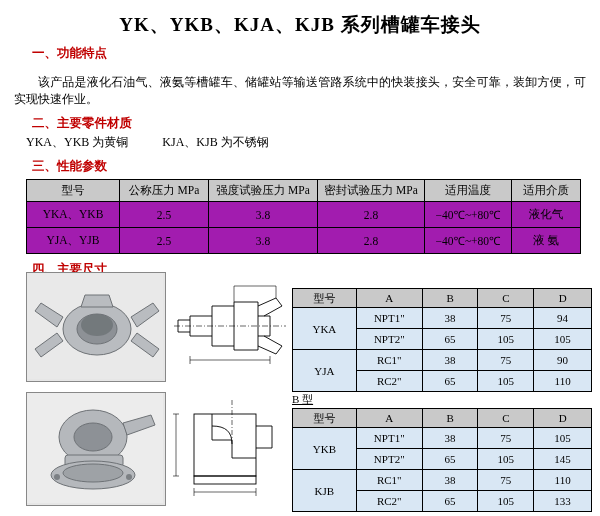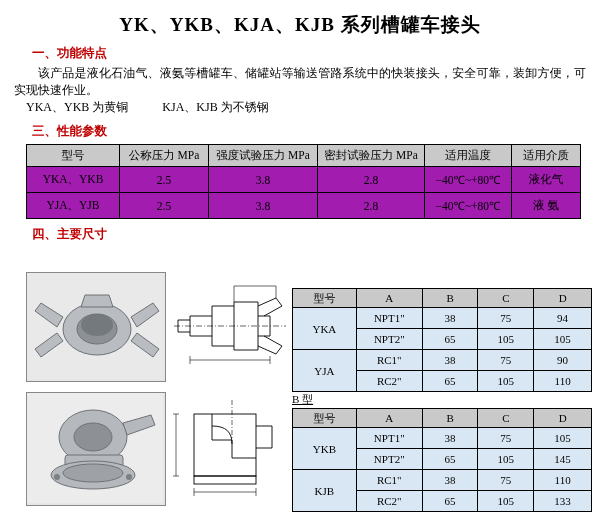--- a/index.html
+++ b/index.html
@@ -24,21 +24,21 @@
 
   .sec-head{
     color:#c00000;
     font-weight:bold;
     font-size:12.5px;
     margin:7px 0 2px 32px;
   }
   .para{
     font-size:12px;
     line-height:17px;
-    margin:3px 14px 0 14px;
+    margin:12px 14px 0 14px;
     text-indent:24px;
     text-align:justify;
   }
   .para2{
     font-size:12px;
     line-height:17px;
     margin:0 14px 0 26px;
   }
   .gap{display:inline-block;width:34px;}
 
@@ -104,20 +104,21 @@
 </head>
 <body>
 
 <div class="page">
 
   <div class="title">YK、YKB、KJA、KJB 系列槽罐车接头</div>
 
   <div class="sec-head">一、功能特点</div>
   <div class="para">该产品是液化石油气、液氨等槽罐车、储罐站等输送管路系统中的快装接头，安全可靠，装卸方便，可实现快速作业。</div>
 
+  <div class="sec-head">二、主要零件材质</div>
   <div class="para2">
     <span>YKA、YKB 为黄铜</span><span class="gap"></span><span>KJA、KJB 为不锈钢</span>
   </div>
 
   <div class="sec-head">三、性能参数</div>
 
   <div class="spec-wrap">
     <table class="spec">
       <thead>
         <tr>

